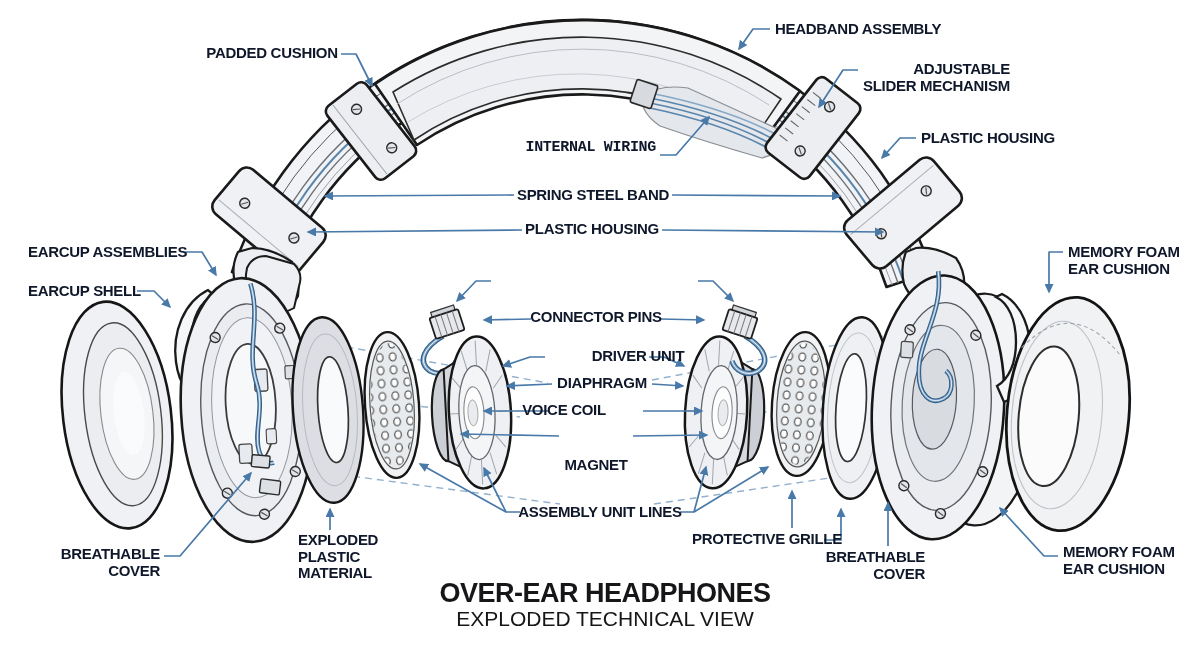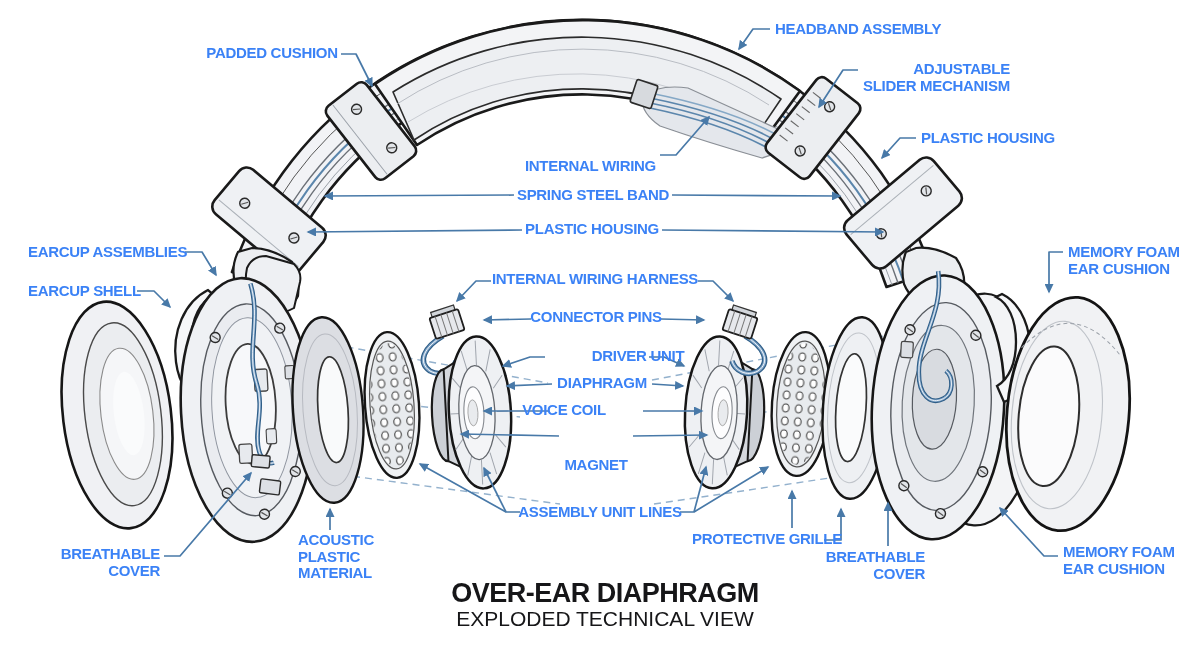--- a/index.html
+++ b/index.html
@@ -5,21 +5,21 @@
   html,body { margin:0; padding:0; background:#e9e9e9; }
   #stage {
     position:relative; width:1200px; height:655px;
     background:#ffffff; overflow:hidden;
     font-family:"Liberation Sans", sans-serif;
   }
   #artwork { position:absolute; left:0; top:0; }
   .lbl {
     position:absolute;
     font:700 15px/1.1 "Liberation Sans", sans-serif;
-    color:#3b82f6; letter-spacing:-0.3px; white-space:nowrap;
+    color:#0f172a; letter-spacing:-0.3px; white-space:nowrap;
   }
   .lbl span { display:block; }
   .anchor-c { transform:translateX(-50%); text-align:center; }
   .anchor-r { transform:translateX(-100%); text-align:right; }
   #title-block { position:absolute; left:605px; top:579px; transform:translateX(-50%); text-align:center; color:#161618; }
   #title-block .heading { font:800 27px/1.05 "Liberation Sans", sans-serif; letter-spacing:-0.5px; white-space:nowrap; }
   #title-block .subheading { font:400 21px/1.1 "Liberation Sans", sans-serif; letter-spacing:0px; white-space:nowrap; }
 </style>
 </head>
 <body>
@@ -293,53 +293,52 @@
   </g>
 </svg>
 
   <div class="lbl anchor-c" style="left:272px; top:45px;">PADDED CUSHION</div>
   <div class="lbl" style="left:775px; top:21px;">HEADBAND ASSEMBLY</div>
   <div class="lbl" style="left:863px; top:61px;text-align:right;">
     <span>ADJUSTABLE</span>
     <span>SLIDER MECHANISM</span>
   </div>
   <div class="lbl" style="left:921px; top:130px;">PLASTIC HOUSING</div>
-  <div class="lbl anchor-r" style="left:656px; top:158px;">INTERNAL WIRING</div>
+  <div class="lbl anchor-r" style="left:656px; top:140px;font-family:Liberation Mono, monospace;">INTERNAL WIRING</div>
   <div class="lbl anchor-c" style="left:593px; top:187px;">SPRING STEEL BAND</div>
   <div class="lbl anchor-c" style="left:592px; top:221px;">PLASTIC HOUSING</div>
   <div class="lbl" style="left:28px; top:244px;">EARCUP ASSEMBLIES</div>
   <div class="lbl" style="left:28px; top:283px;">EARCUP SHELL</div>
-  <div class="lbl anchor-c" style="left:595px; top:271px;">INTERNAL WIRING HARNESS</div>
   <div class="lbl anchor-c" style="left:596px; top:309px;">CONNECTOR PINS</div>
   <div class="lbl anchor-c" style="left:597px; top:348px;margin-left:41px;">DRIVER UNIT</div>
   <div class="lbl anchor-c" style="left:602px; top:375px;text-align:right;">DIAPHRAGM</div>
   <div class="lbl anchor-c" style="left:564px; top:402px;">VOICE COIL</div>
   <div class="lbl anchor-c" style="left:596px; top:428px;margin-top:29px;">MAGNET</div>
   <div class="lbl" style="left:1068px; top:244px;">
     <span>MEMORY FOAM</span>
     <span>EAR CUSHION</span>
   </div>
   <div class="lbl anchor-c" style="left:600px; top:504px;">ASSEMBLY UNIT LINES</div>
   <div class="lbl" style="left:692px; top:531px;">PROTECTIVE GRILLE</div>
   <div class="lbl anchor-r" style="left:160px; top:546px;">
     <span>BREATHABLE</span>
     <span>COVER</span>
   </div>
   <div class="lbl" style="left:298px; top:532px;">
-    <span>ACOUSTIC</span>
+    <span>EXPLODED</span>
     <span>PLASTIC</span>
     <span>MATERIAL</span>
   </div>
   <div class="lbl anchor-r" style="left:925px; top:549px;">
     <span>BREATHABLE</span>
     <span>COVER</span>
   </div>
   <div class="lbl" style="left:1063px; top:544px;">
     <span>MEMORY FOAM</span>
     <span>EAR CUSHION</span>
   </div>
 
   <div id="title-block">
-    <div class="heading">OVER-EAR DIAPHRAGM</div>
+    <div class="heading">OVER-EAR HEADPHONES</div>
     <div class="subheading">EXPLODED TECHNICAL VIEW</div>
   </div>
 
 </div>
 
 </body></html>

